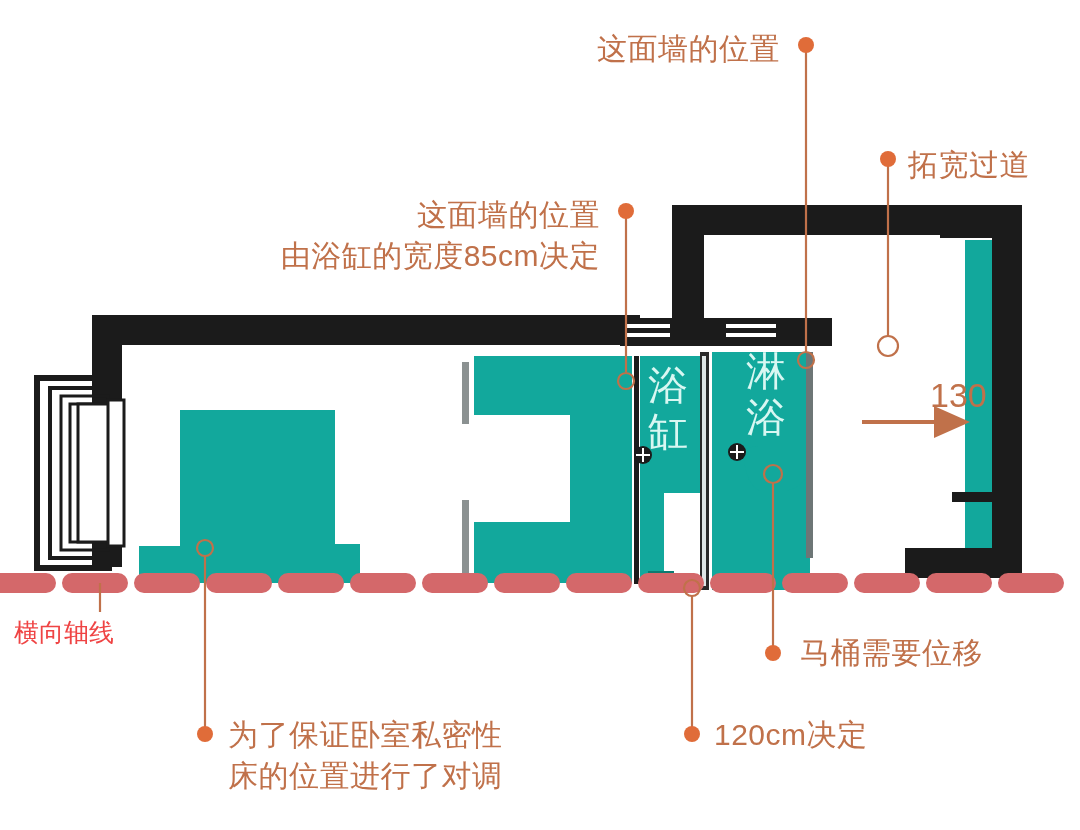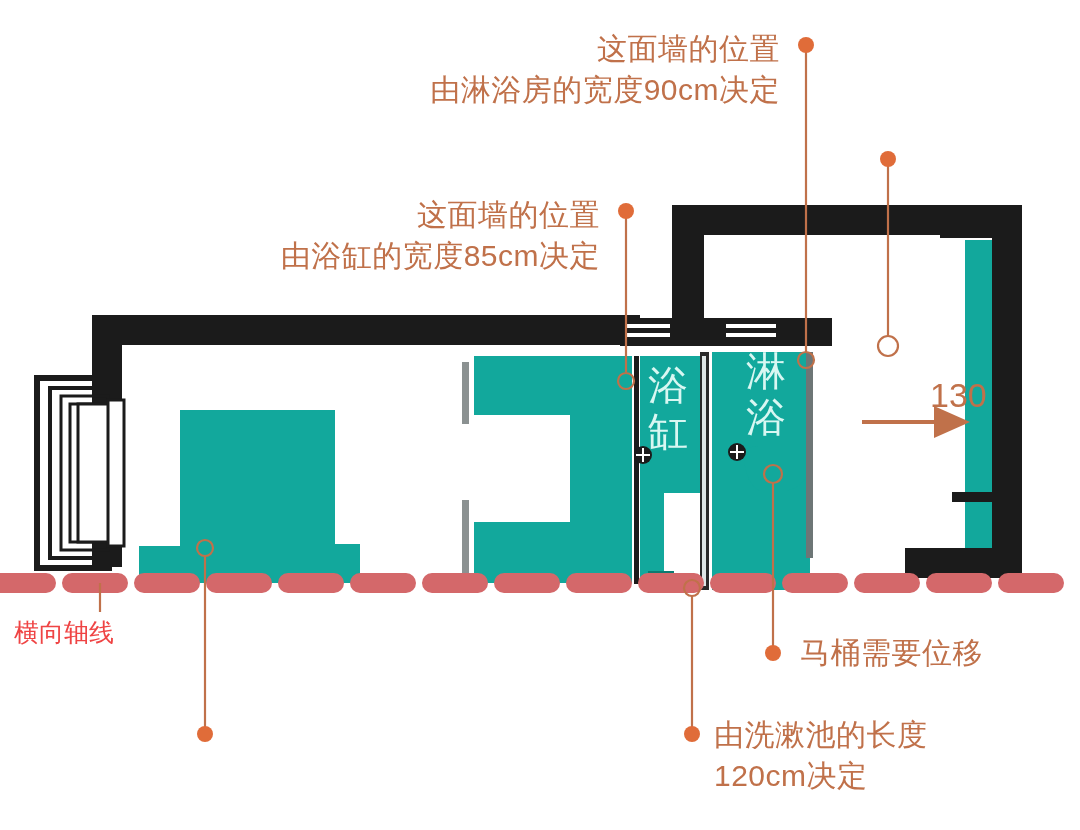--- a/index.html
+++ b/index.html
@@ -176,36 +176,41 @@
       <circle cx="692" cy="734" r="8" fill="#e06c39" stroke="none"></circle>
 
       <line x1="100" y1="583" x2="100" y2="612"></line>
     </g>
 
     <line x1="862" y1="422" x2="966" y2="422" stroke="#c0714a" stroke-width="4" marker-end="url(#arrowhead)"></line>
   </svg>
 
   <div class="anno anno-right" style="right:300px; top:28px; text-align:right;">
     <span class="anno-line">这面墙的位置</span>
-    <span class="anno-line">由淋浴房的宽度90cm决定</span>
   </div>
 
   <div class="anno anno-right" style="right:480px; top:194px; text-align:right;">
     <span class="anno-line">这面墙的位置</span>
     <span class="anno-line">由浴缸的宽度85cm决定</span>
   </div>
 
+  <div class="anno" style="left:908px; top:144px;">
+    <span class="anno-line">拓宽过道</span>
+  </div>
 
   <div class="anno" style="left:800px; top:632px;">
     <span class="anno-line">马桶需要位移</span>
   </div>
 
+  <div class="anno" style="left:228px; top:714px;">
+    <span class="anno-line">为了保证卧室私密性</span>
+    <span class="anno-line">床的位置进行了对调</span>
+  </div>
 
   <div class="anno" style="left:714px; top:714px;">
-    <span class="anno-line">由洗漱池的长度</span>
     <span class="anno-line">120cm决定</span>
   </div>
 
   <div class="axis-label" style="left:14px; top:618px;">横向轴线</div>
 
   <div class="dim-label" style="left:930px; top:378px;">130</div>
 
   <div class="room-label" style="left:648px; top:362px;">
     <span>浴</span>
     <span>缸</span>

